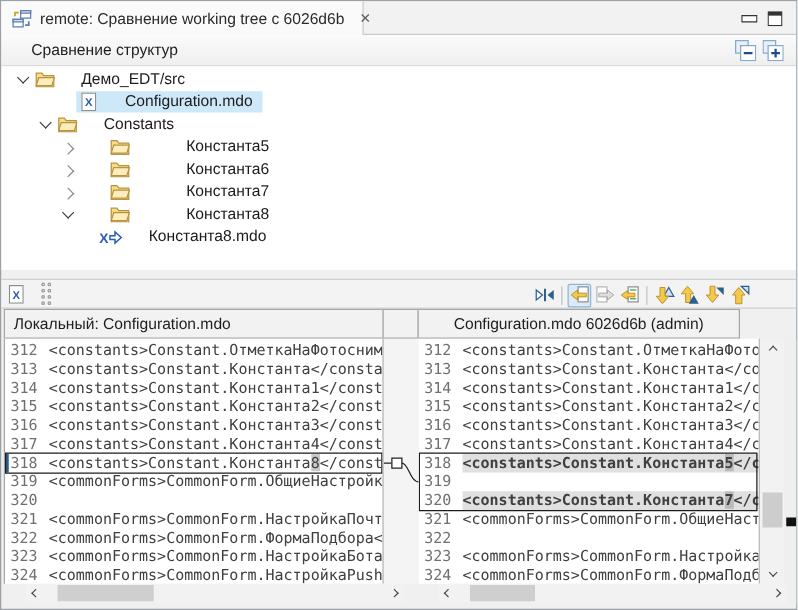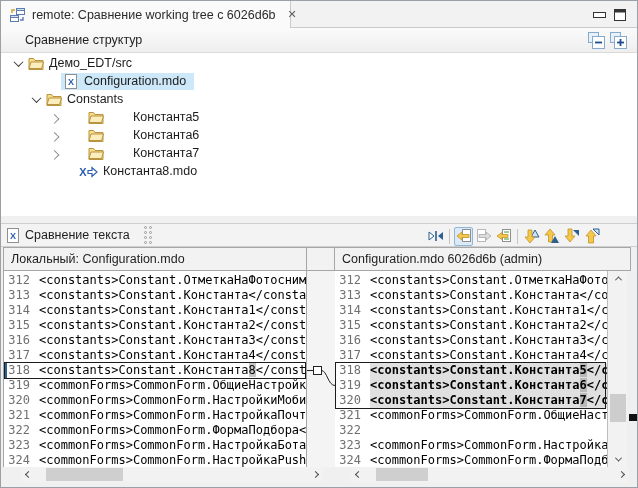--- a/index.html
+++ b/index.html
@@ -20,45 +20,45 @@
   .struct-title { font-size:12.5px; color:#1e1e1e; }
   .sh-icons { position:absolute; right:10px; top:4px; display:flex; gap:5px; }
   .sh-icons span { width:17px; height:17px; display:block; }
 
   .tree { position:absolute; left:0; top:52px; width:636px; height:163px; background:#fff; padding-top:1px; }
   .trow { height:18px; display:flex; align-items:center; font-size:12.5px; color:#1c1c1c; white-space:nowrap; }
   .cell { width:18px; flex:none; display:flex; align-items:center; justify-content:center; }
   .chev-d { width:7px; height:7px; border-right:1.6px solid #3c3c3c; border-bottom:1.6px solid #3c3c3c; transform:rotate(45deg) translate(-1px,-1px); }
   .chev-r { width:7px; height:7px; border-right:1.6px solid #8a8a8a; border-bottom:1.6px solid #8a8a8a; transform:rotate(-45deg) translate(-1px,1px); }
   .p0 { padding-left:8px; } .p1 { padding-left:26px; } .p2 { padding-left:44px;gap:24px; } .p2f { padding-left:60px; } .p3f { padding-left:76px; }
-  .tlabel { margin-left:4px; }
+  .tlabel { margin-left:20px; }
   .sel { display:flex; align-items:center; background:#cde8f8; padding:1px 8px 1px 1px; }
 
   
   .txt-header { position:absolute; left:0; top:222px; width:636px; height:24px; background:#f3f3f3; border-top:1px solid #cfcfcf; border-bottom:1px solid #cfcfcf; display:flex; align-items:center; padding:0 6px; }
   .txt-title { font-size:12.5px; color:#1e1e1e; margin-left:6px; }
   .grip { margin-left:14px; display:grid; grid-template-columns:3px 3px; grid-gap:2px; }
   .grip i { width:3px; height:3px; border:1px solid #9a9a9a; border-radius:50%; display:block; }
   .cmp-toolbar { position:absolute; right:36px; top:2px; height:20px; display:flex; align-items:center; gap:1px; }
   .tbtn { width:19px; height:19px; display:flex; align-items:center; justify-content:center; border:1px solid transparent; }
   .tbtn.pressed { background:#dceaf7; border:1px solid #90b6d8; border-radius:2px; }
   .tsep { width:1px; height:15px; background:#c4c4c4; margin:0 3px; }
 
   
   .pane-header { position:absolute; top:246px; height:24px; background:#f2f2f2; border:1px solid #a6a6a6; font-size:12.5px; color:#1e1e1e; padding:4px 7px; white-space:nowrap; overflow:hidden; }
-  .left-h { left:2px; width:304px; } .mid-h { left:305px; width:29px; } .right-h { left:333px; width:297px; }
+  .left-h { left:2px; width:304px; } .mid-h { left:305px; width:29px; } .right-h { left:333px; width:258px;text-align:center; }
 
   .pane-body { position:absolute; top:270px; height:196px; background:#fff; overflow:hidden; padding-top:2px; }
   .left-b { left:2px; width:304px; border-left:1px solid #a6a6a6; border-right:1px solid #a6a6a6; }
   .right-b { left:334px; width:272px; }
   .strip { position:absolute; left:306px; top:270px; width:28px; height:196px; background:#f4f4f4; }
 
   .code-line { height:15px; display:flex; font-family:"DejaVu Sans Mono",monospace; font-size:12px; line-height:15px; white-space:pre; }
   .ln { width:26px; flex:none; text-align:right; color:#707070; }
-  .code { margin-left:9px; flex:1; overflow:hidden; color:#000000; }
+  .code { margin-left:9px; flex:1; overflow:hidden; color:#404040; }
   .hl { background:#c9c9c9; }
   .changed .code { background:#e0e0e0;font-weight:bold; }
   .changed .hl { background:#b9b9b9; }
 
   .diff-box { position:absolute; border:1px solid #1c1c1c; pointer-events:none; }
   .diff-box-l { left:0; top:91px; width:302px; height:17px; }
   .diff-box-r { left:0; top:91px; width:271px; height:47px; }
   .cur-bar { position:absolute; left:0; top:92px; width:3px; height:15px; background:#2d5f8f; }
 
   
@@ -198,39 +198,50 @@
           <i class="chev-r"></i>
         </span>
       <span class="cell">
         <svg width="16" height="13" viewBox="0 0 16 13">
             <path d="M1 1.5h4.5l1.5 2H15v9H1z" fill="#f7dc89" stroke="#b9933f"></path>
             <path d="M1 11.5 L3 5h12.5l-2 6.5z" fill="#fceebc" stroke="#b9933f"></path>
           </svg>
       </span>
       <span class="tlabel">Константа7</span>
     </div>
+    <div class="trow p2">
+      <span class="cell">
+          <i class="chev-d"></i>
+        </span>
+      <span class="cell">
+        <svg width="16" height="13" viewBox="0 0 16 13">
+            <path d="M1 1.5h4.5l1.5 2H15v9H1z" fill="#f7dc89" stroke="#b9933f"></path>
+            <path d="M1 11.5 L3 5h12.5l-2 6.5z" fill="#fceebc" stroke="#b9933f"></path>
+          </svg>
+      </span>
+      <span class="tlabel">Константа8</span>
+    </div>
     <div class="trow p3f">
       <span class="cell" style="width:22px">
         <svg width="20" height="15" viewBox="0 0 20 15">
           <text x="5" y="12" font-size="11" font-weight="bold" fill="#2a5db0" text-anchor="middle" font-family="Liberation Sans,sans-serif">X</text>
           <path d="M10 6.5h4V3.5L19 8l-5 4.5V9.5h-4z" fill="#fff" stroke="#2a5db0" stroke-width="1.2"></path>
         </svg>
       </span>
       <span class="tlabel">Константа8.mdo</span>
     </div>
   </div>
 
   <div class="txt-header">
     <span>
       <svg width="12" height="15" viewBox="0 0 12 15">
           <rect x="0.5" y="0.5" width="11" height="14" fill="#fff" stroke="#8f8f8f"></rect>
           <text x="6" y="11" font-size="9" font-weight="bold" fill="#2a5db0" text-anchor="middle" font-family="Liberation Sans,sans-serif">X</text>
         </svg>
     </span>
-    <span class="txt-title">Сравнение текста</span>
     <span class="grip">
         <i></i>
         <i></i>
         <i></i>
         <i></i>
         <i></i>
         <i></i>
         <i></i>
         <i></i>
       </span>
@@ -298,21 +309,21 @@
 
   <div class="pane-body left-b">
     <div class="code-line"><span class="ln">312</span><span class="code"><span>&lt;constants&gt;Constant.ОтметкаНаФотосним</span></span></div>
     <div class="code-line"><span class="ln">313</span><span class="code"><span>&lt;constants&gt;Constant.Константа&lt;/consta</span></span></div>
     <div class="code-line"><span class="ln">314</span><span class="code"><span>&lt;constants&gt;Constant.Константа1&lt;/const</span></span></div>
     <div class="code-line"><span class="ln">315</span><span class="code"><span>&lt;constants&gt;Constant.Константа2&lt;/const</span></span></div>
     <div class="code-line"><span class="ln">316</span><span class="code"><span>&lt;constants&gt;Constant.Константа3&lt;/const</span></span></div>
     <div class="code-line"><span class="ln">317</span><span class="code"><span>&lt;constants&gt;Constant.Константа4&lt;/const</span></span></div>
     <div class="code-line"><span class="ln">318</span><span class="code"><span>&lt;constants&gt;Constant.Константа</span><span class="hl">8</span><span>&lt;/const</span></span></div>
     <div class="code-line"><span class="ln">319</span><span class="code"><span>&lt;commonForms&gt;CommonForm.ОбщиеНастройк</span></span></div>
-    <div class="code-line"><span class="ln">320</span><span class="code"><span>&lt;commonForms&gt;CommonForm.НастройкиМоби</span></span></div>
+    <div class="code-line"><span class="ln">320</span></div>
     <div class="code-line"><span class="ln">321</span><span class="code"><span>&lt;commonForms&gt;CommonForm.НастройкаПочт</span></span></div>
     <div class="code-line"><span class="ln">322</span><span class="code"><span>&lt;commonForms&gt;CommonForm.ФормаПодбора&lt;</span></span></div>
     <div class="code-line"><span class="ln">323</span><span class="code"><span>&lt;commonForms&gt;CommonForm.НастройкаБота</span></span></div>
     <div class="code-line"><span class="ln">324</span><span class="code"><span>&lt;commonForms&gt;CommonForm.НастройкаPush</span></span></div>
     <div class="cur-bar"></div>
     <div class="diff-box diff-box-l"></div>
   </div>
 
   <div class="strip">
     <svg width="28" height="196" viewBox="0 0 28 196">
@@ -323,21 +334,21 @@
   </div>
 
   <div class="pane-body right-b">
     <div class="code-line"><span class="ln">312</span><span class="code"><span>&lt;constants&gt;Constant.ОтметкаНаФото</span></span></div>
     <div class="code-line"><span class="ln">313</span><span class="code"><span>&lt;constants&gt;Constant.Константа&lt;/co</span></span></div>
     <div class="code-line"><span class="ln">314</span><span class="code"><span>&lt;constants&gt;Constant.Константа1&lt;/c</span></span></div>
     <div class="code-line"><span class="ln">315</span><span class="code"><span>&lt;constants&gt;Constant.Константа2&lt;/c</span></span></div>
     <div class="code-line"><span class="ln">316</span><span class="code"><span>&lt;constants&gt;Constant.Константа3&lt;/c</span></span></div>
     <div class="code-line"><span class="ln">317</span><span class="code"><span>&lt;constants&gt;Constant.Константа4&lt;/c</span></span></div>
     <div class="code-line changed"><span class="ln">318</span><span class="code"><span>&lt;constants&gt;Constant.Константа</span><span class="hl">5</span><span>&lt;/c</span></span></div>
-    <div class="code-line changed"><span class="ln">319</span><span class="code"><span>&lt;constants&gt;Constant.Константа</span><span class="hl">6</span><span>&lt;/c</span></span></div>
+    <div class="code-line changed"><span class="ln">319</span></div>
     <div class="code-line changed"><span class="ln">320</span><span class="code"><span>&lt;constants&gt;Constant.Константа</span><span class="hl">7</span><span>&lt;/c</span></span></div>
     <div class="code-line"><span class="ln">321</span><span class="code"><span>&lt;commonForms&gt;CommonForm.ОбщиеНаст</span></span></div>
     <div class="code-line"><span class="ln">322</span></div>
     <div class="code-line"><span class="ln">323</span><span class="code"><span>&lt;commonForms&gt;CommonForm.Настройка</span></span></div>
     <div class="code-line"><span class="ln">324</span><span class="code"><span>&lt;commonForms&gt;CommonForm.ФормаПодб</span></span></div>
     <div class="diff-box diff-box-r"></div>
   </div>
 
   <div class="vscroll">
     <span class="varr up">

